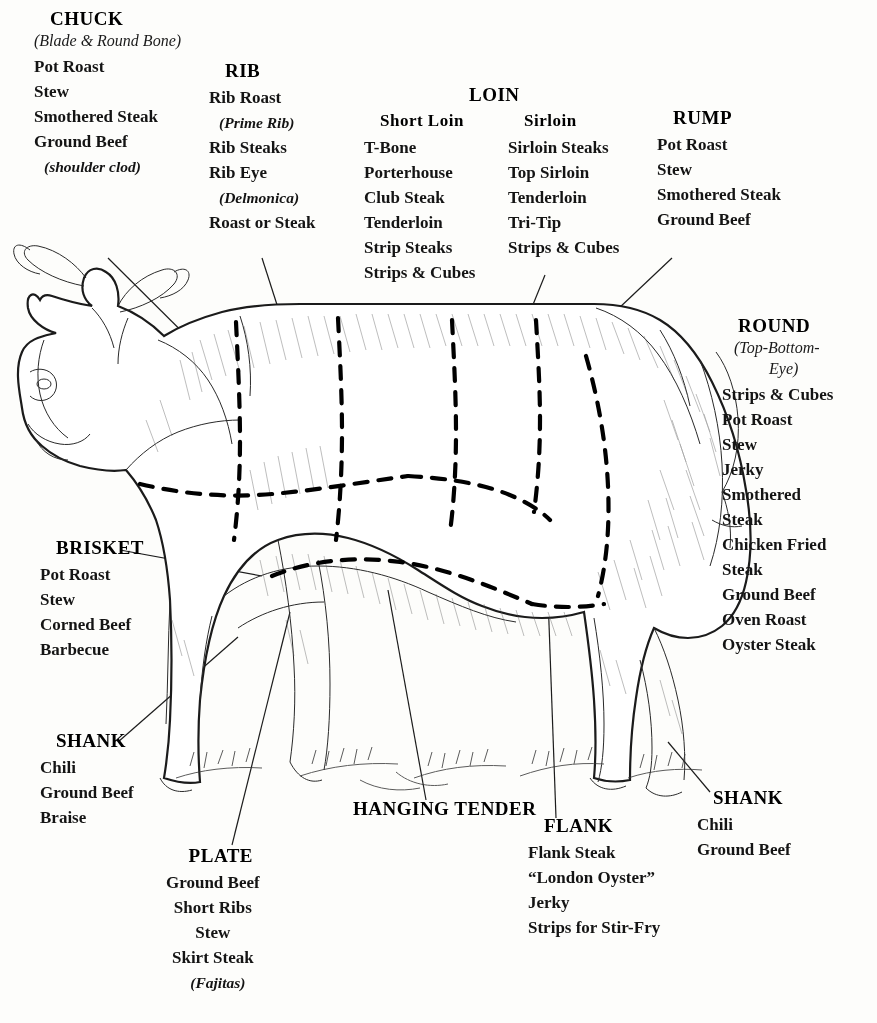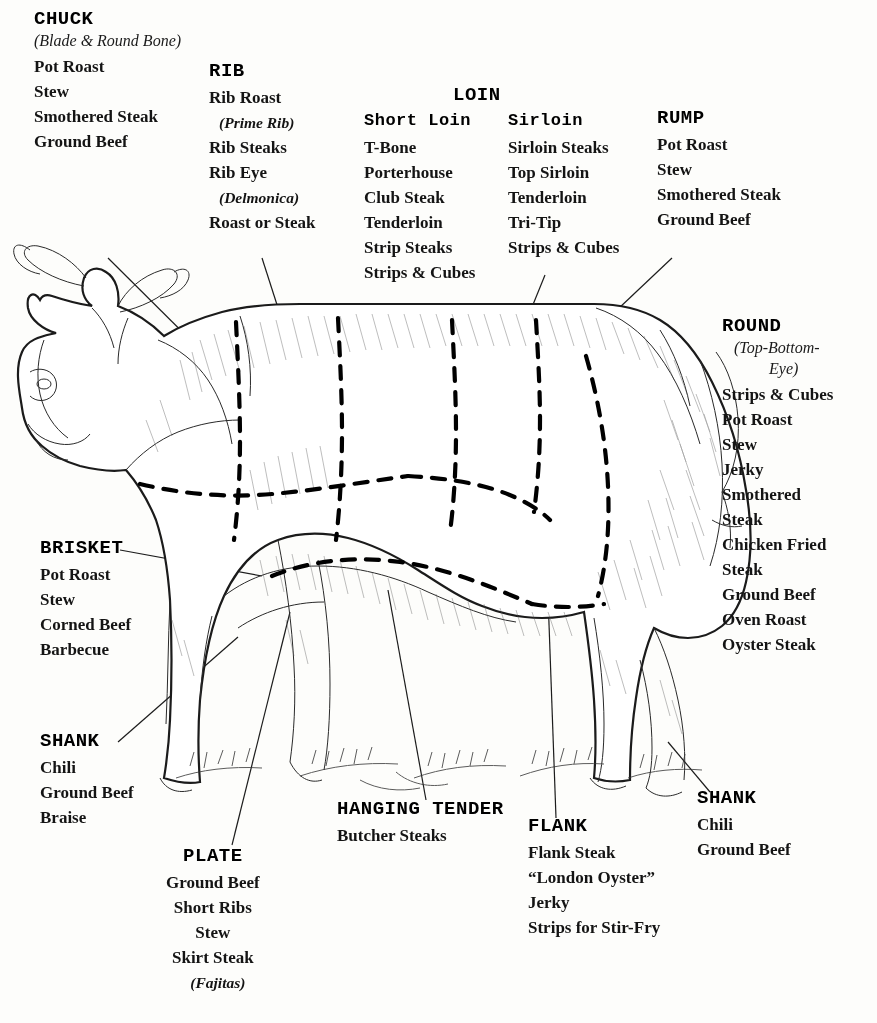--- a/index.html
+++ b/index.html
@@ -16,27 +16,28 @@
     width: 877px;
     height: 1023px;
     background: #fdfdfb;
     overflow: hidden;
   }
   
   .block {
     position: absolute;
   }
   .block .head {
-    font-family: Liberation Mono, monospace;
+    font-family: Liberation Serif, serif;
     font-weight: bold;
     letter-spacing: 0.5px;
     font-size: 19px;
     line-height: 22px;
     color: #000;
     white-space: nowrap;
+    margin-left: 16px;
   }
   .block .head.small {
     font-size: 17px;
   }
   .block .sub {
     font-family: "Liberation Serif", serif;
     font-style: italic;
     font-size: 16px;
     line-height: 21px;
     color: #1a1a1a;
@@ -312,20 +313,21 @@
   </svg>
 
   <div class="block" style="left:34px; top:8px;">
     <div class="head">CHUCK</div>
     <div class="sub" style="width:150px;">(Blade &amp; Round Bone)</div>
     <ul>
       <li>Pot Roast</li>
       <li>Stew</li>
       <li>Smothered Steak</li>
       <li>Ground Beef</li>
+      <li class="it">(shoulder clod)</li>
     </ul>
   </div>
 
   <div class="block" style="left:209px; top:60px;">
     <div class="head">RIB</div>
     <ul>
       <li>Rib Roast</li>
       <li class="it">(Prime Rib)</li>
       <li>Rib Steaks</li>
       <li>Rib Eye</li>
@@ -415,23 +417,20 @@
       <li>Ground Beef</li>
       <li>Short Ribs</li>
       <li>Stew</li>
       <li>Skirt Steak</li>
       <li class="it">(Fajitas)</li>
     </ul>
   </div>
 
   <div class="block" style="left:337px; top:798px;">
     <div class="head">HANGING TENDER</div>
-    <ul>
-      <li>Butcher Steaks</li>
-    </ul>
   </div>
 
   <div class="block" style="left:528px; top:815px;">
     <div class="head">FLANK</div>
     <ul>
       <li>Flank Steak</li>
       <li>“London Oyster”</li>
       <li>Jerky</li>
       <li>Strips for Stir-Fry</li>
     </ul>

